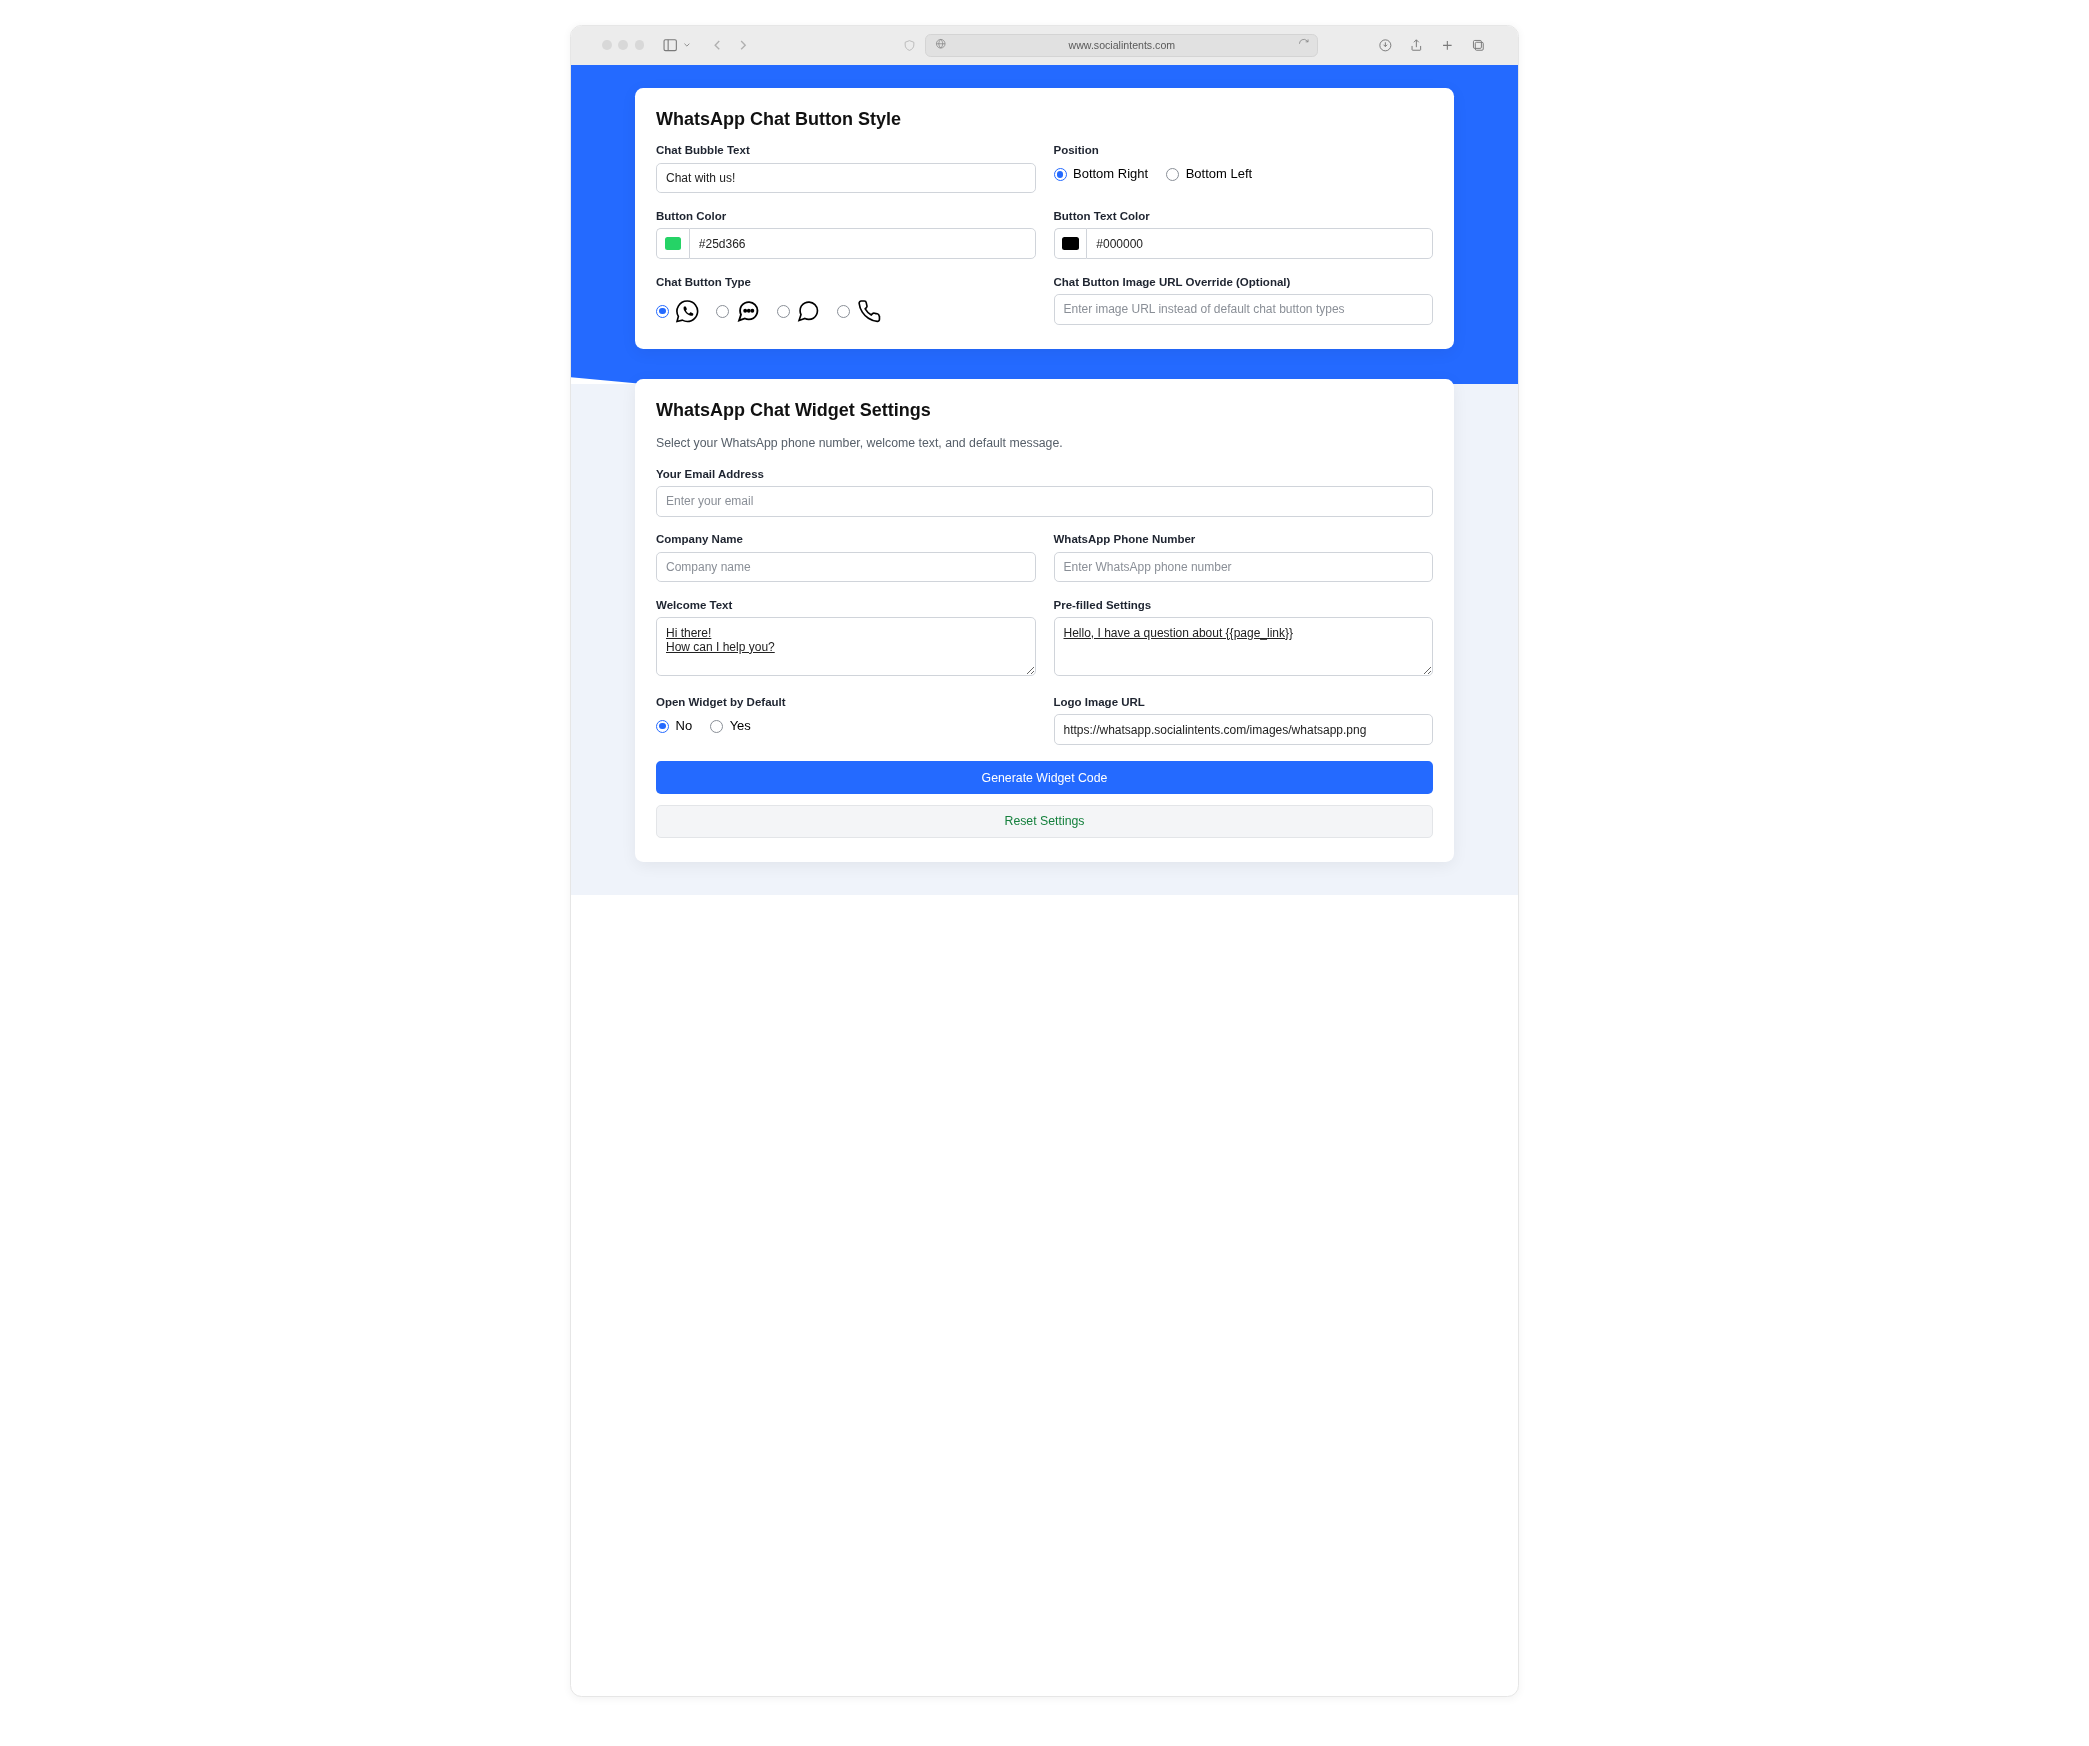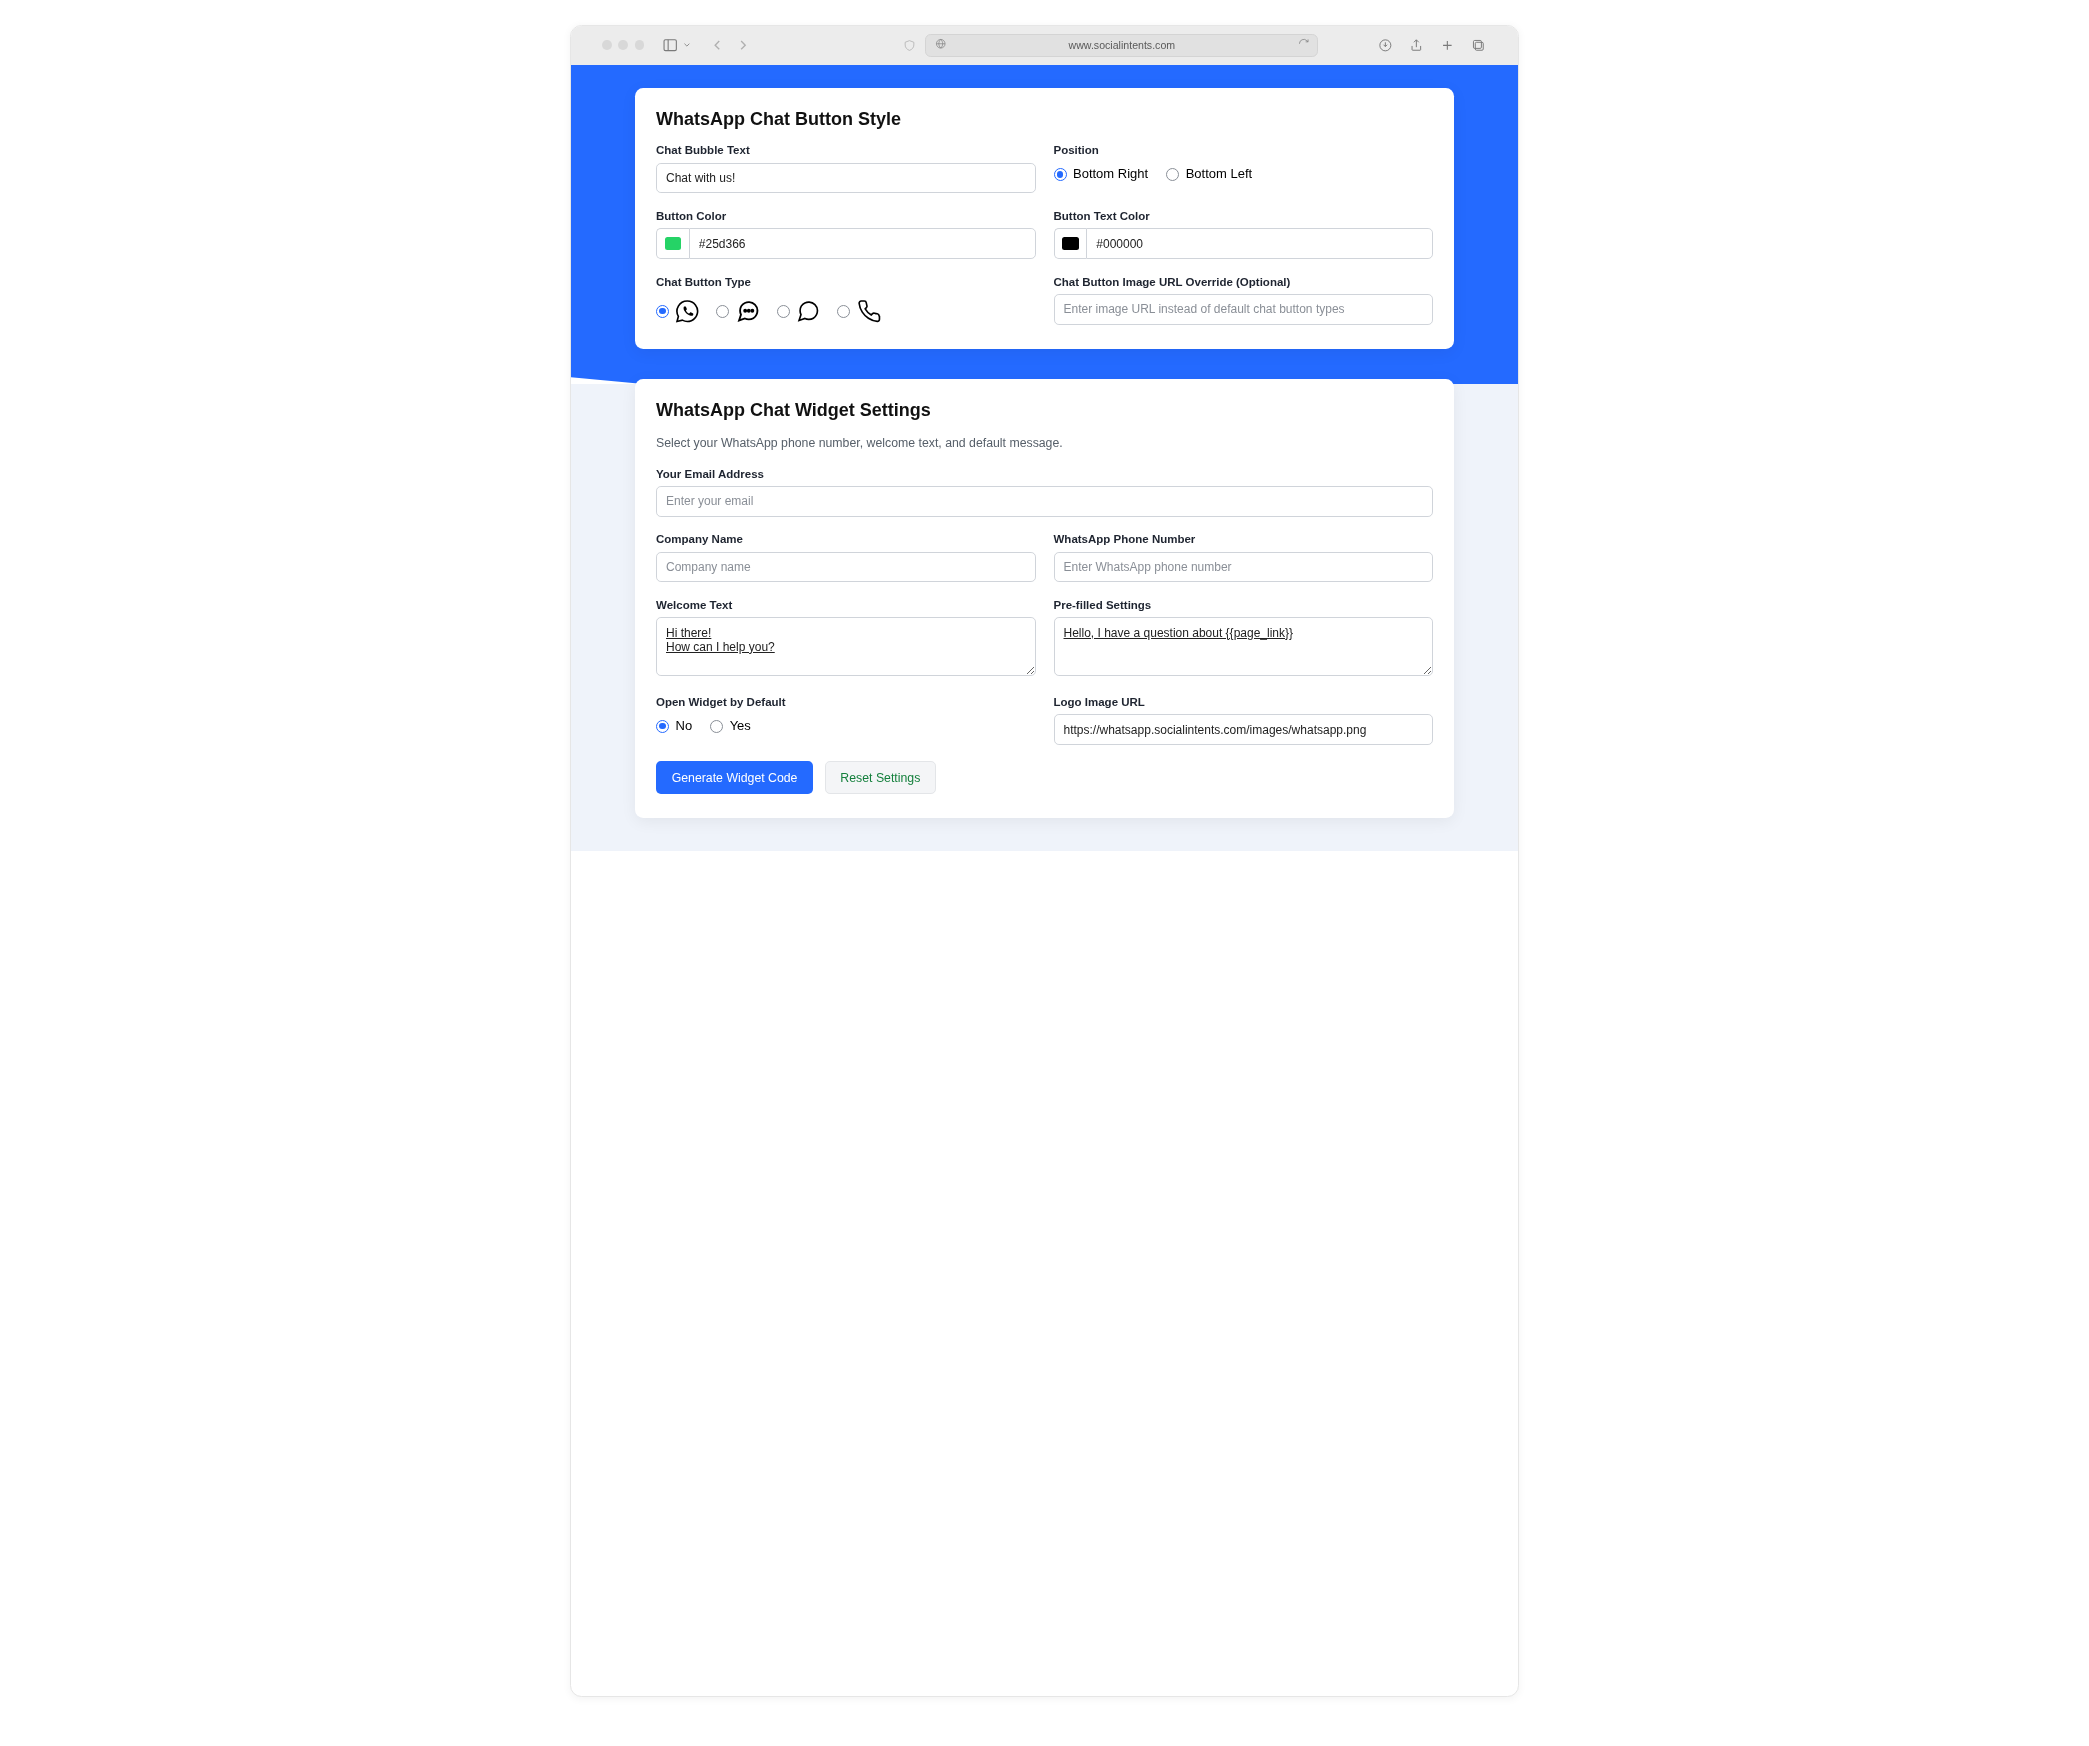--- a/index.html
+++ b/index.html
@@ -128,21 +128,21 @@
   .fake-radio.checked { border-color: #246aff; }
   .fake-radio.checked::after {
     content: ""; width: 6.5px; height: 6.5px; border-radius: 50%; background: #246aff;
   }
 
   .btn-type-row { display: flex; gap: 16.4px; align-items: center; padding-top: 4.9px; }
   .btn-type-item { display: flex; gap: 4.9px; align-items: center; }
   .btn-type-item .fake-radio { margin-right: 1.6px; }
   .btn-type-item svg { width: 24.5px; height: 24.5px; }
 
-  .actions { display: flex; gap: 11.5px; margin-top: 4.9px; }
+  .actions { display: flex; gap: 11.5px; margin-top: 4.9px; flex-direction: column; }
   .btn {
     border-radius: 4.9px; padding: 8.2px 14.7px; font-size: 12.3px;
     border: 0.8px solid transparent; cursor: pointer;
   }
   .btn-primary { background: #246aff; color: #fff; }
   .btn-secondary { background: #f4f5f7; border-color: #e3e5e8; color: #15803d; }
 
   
 
 </style>

